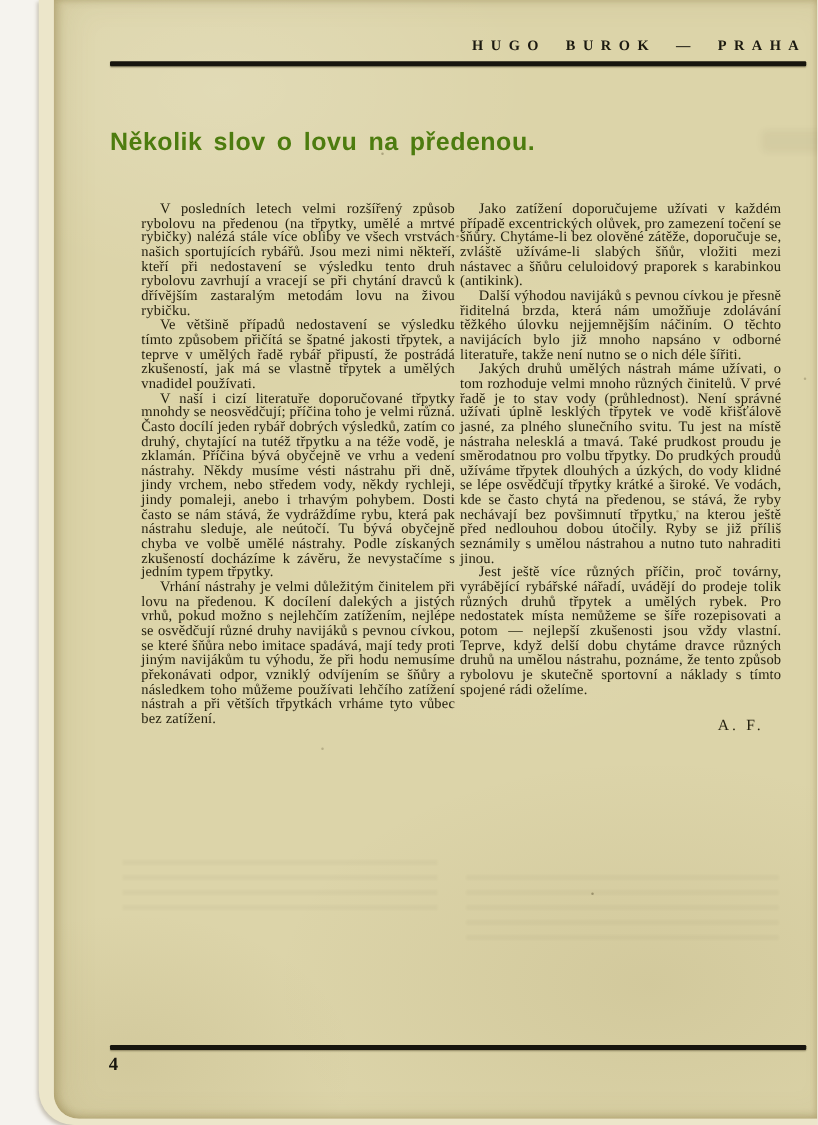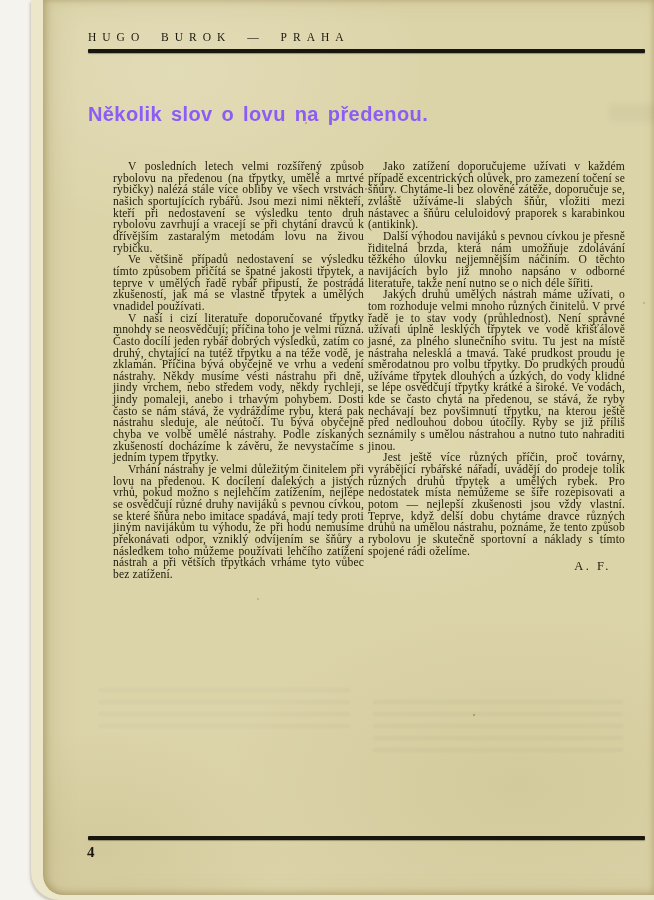--- a/index.html
+++ b/index.html
@@ -52,46 +52,46 @@
       430px 714px 0 rgba(70,60,30,.40),
       152px 490px 0 rgba(70,60,30,.28),
       558px 542px 0 rgba(70,60,30,.28),
       262px 122px 0 rgba(70,60,30,.33),
       600px 302px 0 rgba(70,60,30,.26),
       390px 836px 0 rgba(70,60,30,.30);
   }
   .content{position:absolute;left:0;top:0;width:654px;height:900px;color:#211e12;}
   .running-header{
     position:absolute;left:88px;top:31px;width:557px;
-    text-align:left;
-    font-weight:normal;font-size:11.5px;
+    text-align:right;
+    font-weight:bold;font-size:11.5px;
     letter-spacing:6px;word-spacing:7px;
     color:#1b1910;
   }
   .rule{position:absolute;left:88px;width:557px;height:4px;background:#17150e;border-radius:1px;}
   .rule-top{top:49px;box-shadow:0 1px 1px rgba(60,52,25,.4);}
   .rule-bottom{top:836px;box-shadow:0 1px 1px rgba(60,52,25,.4);}
   .title{
     position:absolute;left:88px;top:103px;margin:0;
     font-family:"Liberation Sans","DejaVu Sans",sans-serif;
     font-weight:bold;font-size:20px;letter-spacing:.4px;word-spacing:3px;
-    color:#8b5cf6;
+    color:#4d7c0f;
   }
   .col{
     position:absolute;top:161px;
     font-size:11.6px;line-height:11.65px;
     text-align:justify;
     color:#24200f;
     letter-spacing:.15px;
   }
   .col p{margin:0;text-indent:15px;}
   .col-left{left:113px;width:251px;}
   .col-right{left:368px;width:257px;}
   .signature{
-    text-align:right;padding-right:14px;margin-top:4px;
+    text-align:right;padding-right:14px;margin-top:18px;
     letter-spacing:2.5px;font-size:12.5px;
   }
   .pageno{
     position:absolute;left:87px;top:844px;
     font-weight:bold;font-size:15px;color:#17150e;
   }
 </style>
 </head>
 <body>
 

